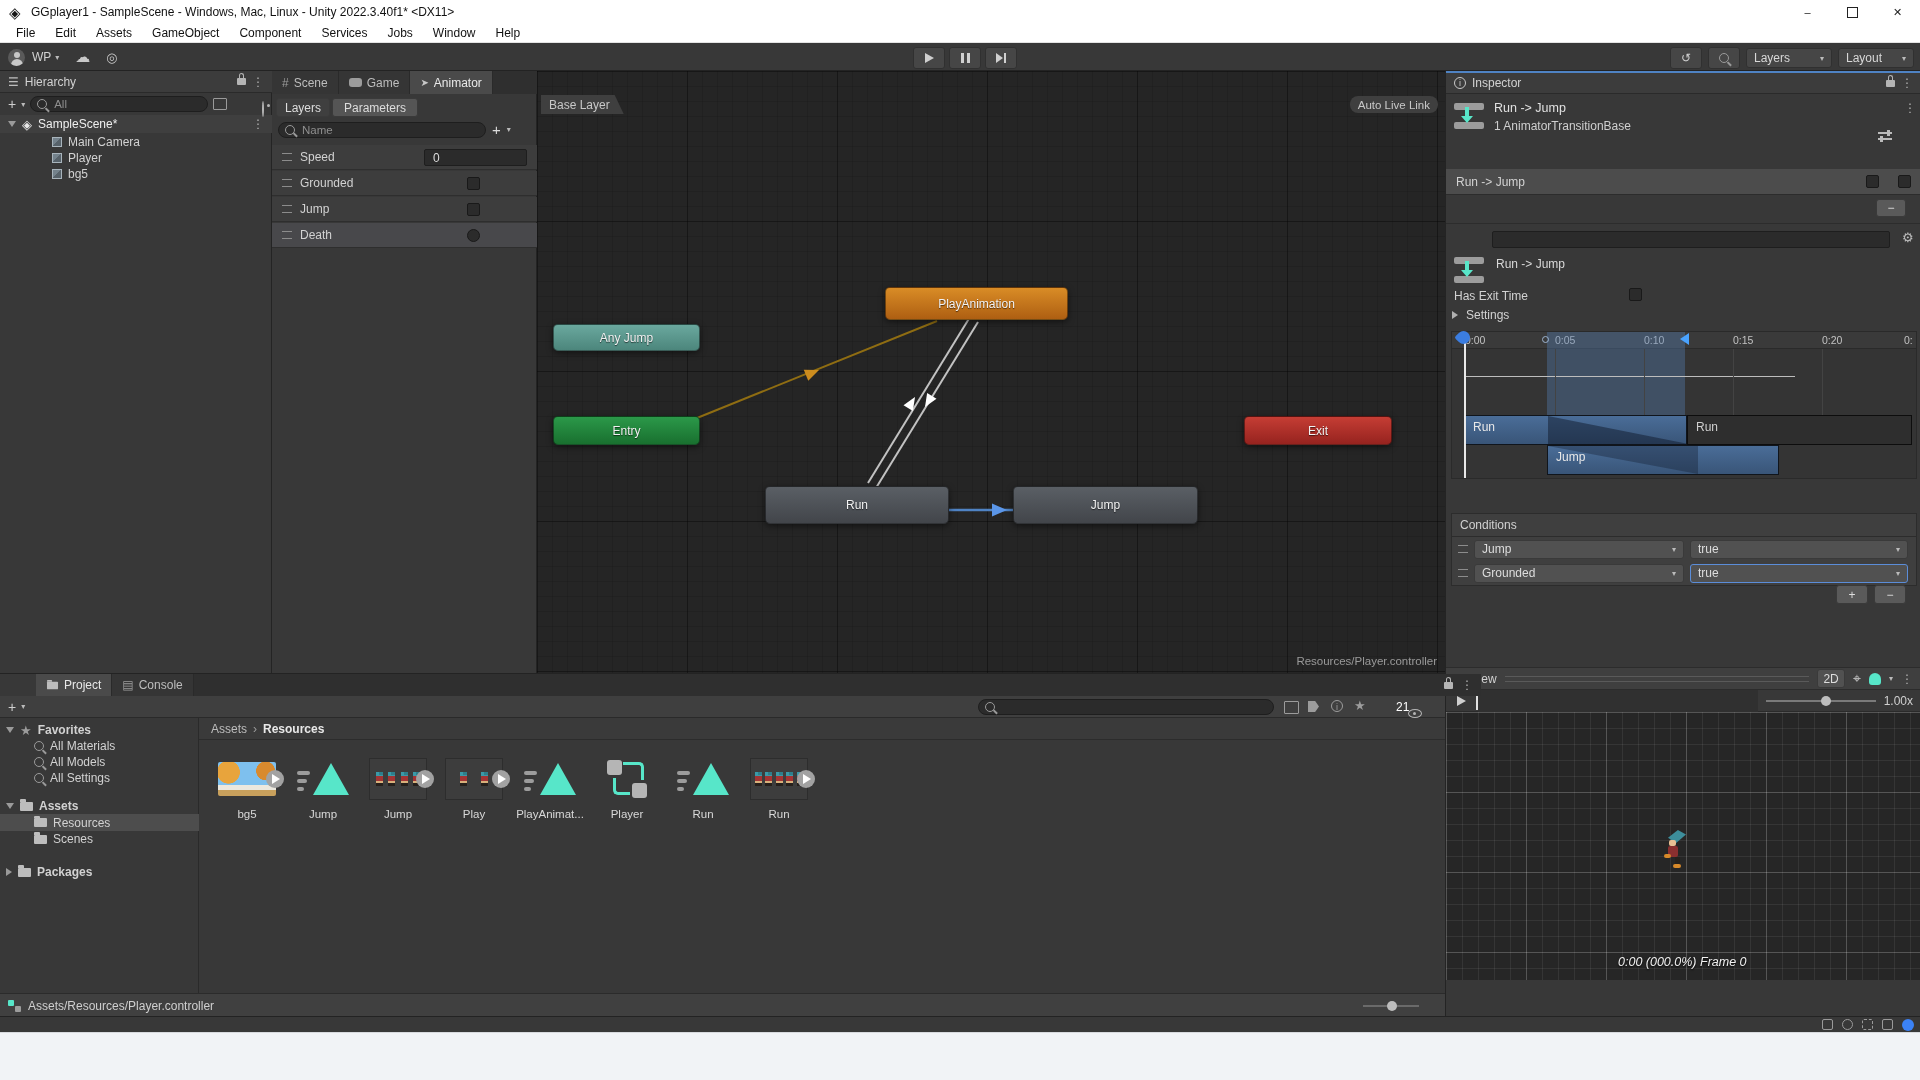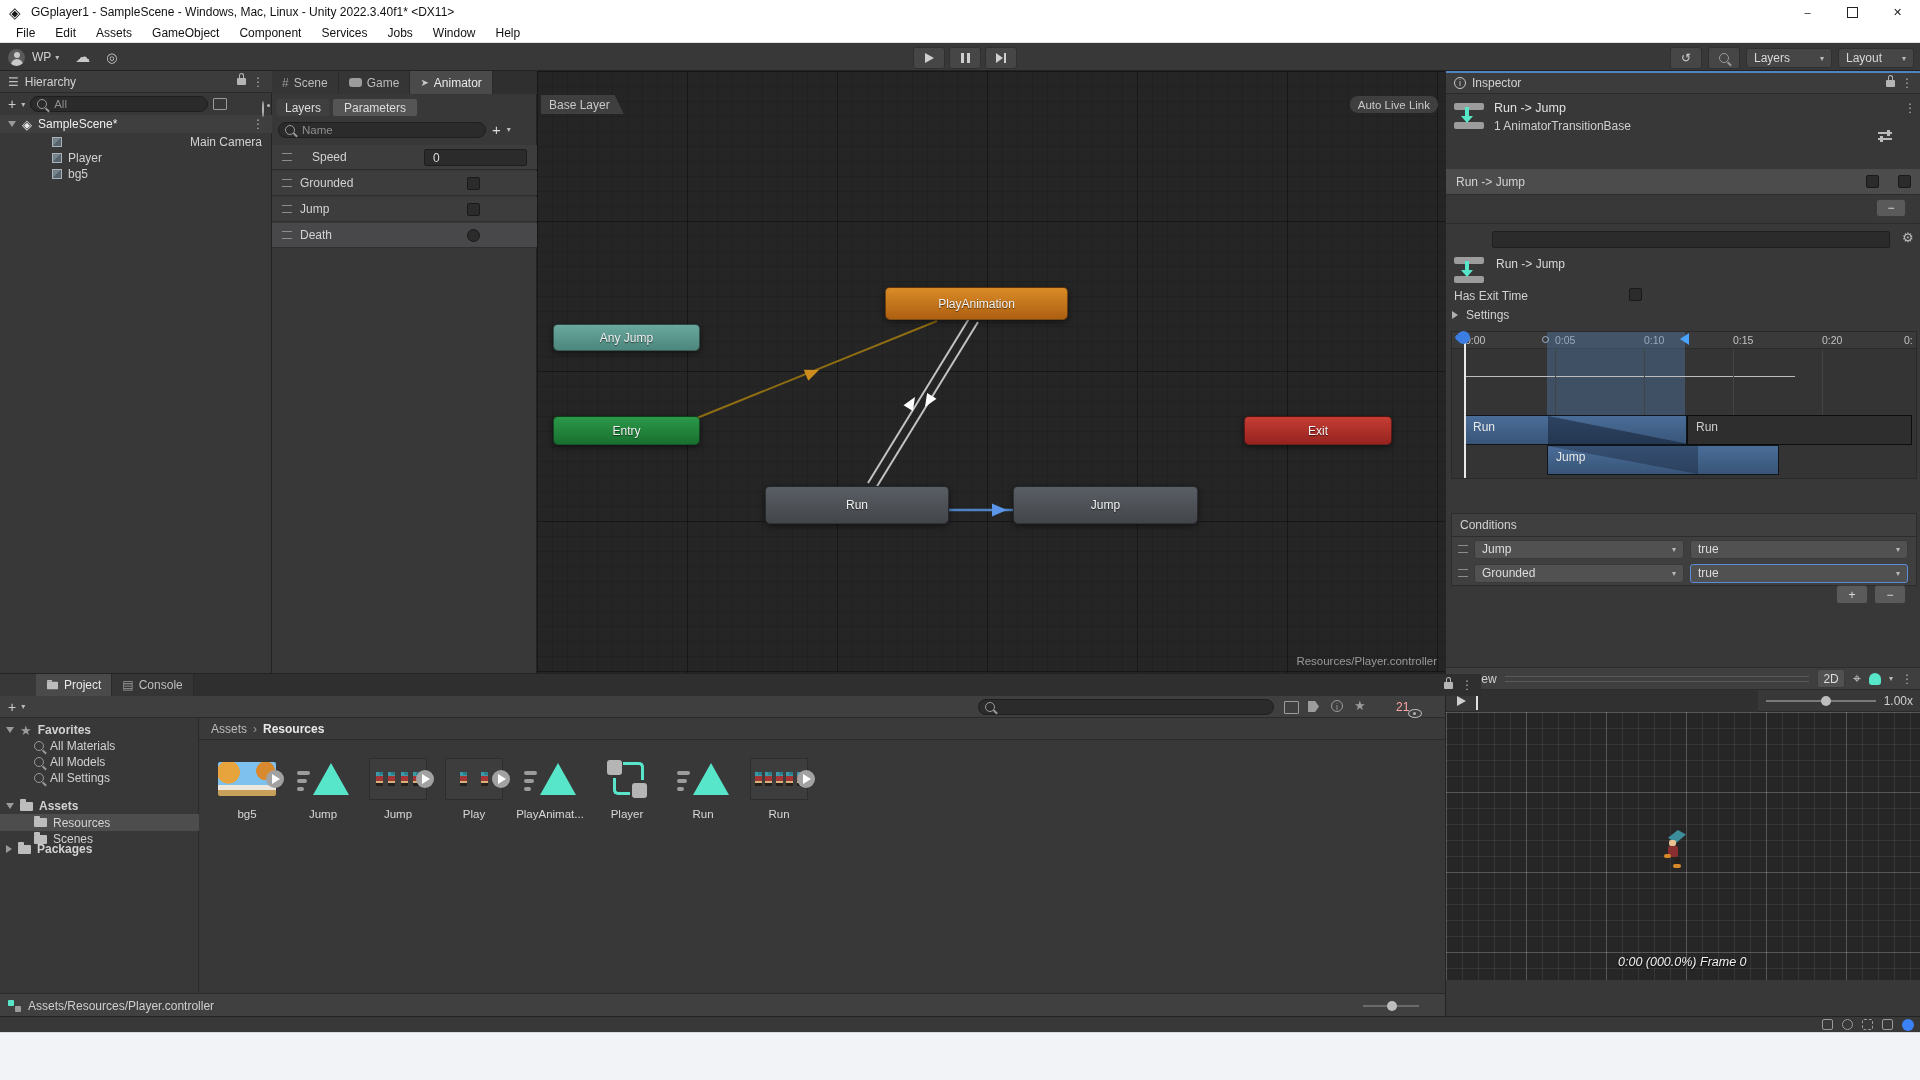--- a/index.html
+++ b/index.html
@@ -199,21 +199,21 @@
         <input placeholder="All" style="">
       </div>
       <span style="width:12px;height:10px;border:1px solid #9a9a9a;border-radius:1px;"></span>
     </div>
     <div class="abs hier-row" style="left:0;top:44px;width:272px;height:18px;background:#3f3f3f;padding:0 8px;box-sizing:border-box;">
       <span class="tri-d"></span>
       <span style="color:#e8e8e8;font-size:13px;">◈</span>
       <span style="color:#eee;">SampleScene*</span>
       <span class="kebab" style="margin-left:auto;">⋮</span>
     </div>
-    <div class="abs hier-row" style="left:52px;top:63px;width:210px;justify-content:space-between;">
+    <div class="abs hier-row" style="left:52px;top:63px;width:210px;">
       <span class="cube"></span>
       <span>Main Camera</span>
     </div>
     <div class="abs hier-row" style="left:52px;top:79px;width:210px;">
       <span class="cube"></span>
       <span>Player</span>
     </div>
     <div class="abs hier-row" style="left:52px;top:95px;width:210px;">
       <span class="cube"></span>
       <span>bg5</span>
@@ -246,21 +246,21 @@
     <span class="abs eye" style="right:10px;top:31px;"></span>
     <div class="abs row" style="left:6px;top:50px;width:253px;gap:6px;">
       <div class="searchpill" style="width:208px;height:16px;">
         <span class="mag"></span>
         <input placeholder="Name" style="">
       </div>
       <span style="color:#dcdcdc;font-size:15px;">+</span>
       <span style="font-size:8px;color:#bbb;">▾</span>
     </div>
     
-    <div class="abs row" style="left:0;top:74px;width:265px;height:25px;background:#3d3d3d;border-bottom:1px solid #2e2e2e;padding:0 10px;box-sizing:border-box;gap:20px;">
+    <div class="abs row" style="left:0;top:74px;width:265px;height:25px;background:#3d3d3d;border-bottom:1px solid #2e2e2e;padding:0 10px;box-sizing:border-box;gap:8px;">
       <span class="handle"></span>
       <span>Speed</span>
       <div class="field" style="margin-left:auto;width:103px;height:17px;line-height:17px;padding-left:8px;box-sizing:border-box;">0</div>
     </div>
     <div class="abs row" style="left:0;top:100px;width:265px;height:25px;background:#3d3d3d;border-bottom:1px solid #2e2e2e;padding:0 10px;box-sizing:border-box;gap:8px;">
       <span class="handle"></span>
       <span>Grounded</span>
       <span class="chk" style="margin-left:auto;margin-right:47px;"></span>
     </div>
     <div class="abs row" style="left:0;top:126px;width:265px;height:25px;background:#3d3d3d;border-bottom:1px solid #2e2e2e;padding:0 10px;box-sizing:border-box;gap:8px;">
@@ -469,21 +469,21 @@
       <span style="font-size:8px;color:#bbb;">▾</span>
       <div class="searchpill" style="position:absolute;left:978px;width:296px;height:16px;">
         <span class="mag"></span>
         <input style="">
       </div>
       <span class="abs" style="left:1284px;top:5px;width:13px;height:11px;border:1.2px solid #9c9c9c;border-radius:1px;"></span>
       <span class="abs" style="left:1308px;top:5px;width:11px;height:11px;background:#9c9c9c;clip-path:polygon(0 0,65% 0,100% 50%,65% 100%,0 100%);"></span>
       <span class="abs" style="left:1331px;top:4px;width:12px;height:12px;border:1.2px solid #9c9c9c;border-radius:50%;color:#9c9c9c;font-size:9px;text-align:center;line-height:12px;box-sizing:border-box;">i</span>
       <span class="abs" style="left:1354px;top:2px;color:#9c9c9c;font-size:13px;">★</span>
       <span class="abs eye" style="left:1378px;top:7px;"></span>
-      <span class="abs" style="left:1396px;top:4px;color:#fca5a5;">21</span>
+      <span class="abs" style="left:1396px;top:4px;color:#ffffff;">21</span>
     </div>
 
     <div class="abs" style="left:0;top:44px;width:199px;height:275px;border-right:1px solid #2a2a2a;box-sizing:border-box;">
       <div class="abs hier-row" style="left:6px;top:4px;width:188px;">
         <span class="tri-d"></span>
         <span style="color:#9c9c9c;font-size:13px;">★</span>
         <span style="font-weight:bold;">Favorites</span>
       </div>
       <div class="abs hier-row" style="left:34px;top:20px;width:160px;">
           <span class="mag"></span>
@@ -503,21 +503,21 @@
         <span style="font-weight:bold;">Assets</span>
       </div>
       <div class="abs hier-row" style="left:0;top:96px;width:199px;background:#4d4d4d;padding-left:34px;box-sizing:border-box;height:17px;">
         <span class="fold"></span>
         <span>Resources</span>
       </div>
       <div class="abs hier-row" style="left:34px;top:113px;width:160px;">
         <span class="fold"></span>
         <span>Scenes</span>
       </div>
-      <div class="abs hier-row" style="left:6px;top:123px;width:188px;">
+      <div class="abs hier-row" style="left:6px;top:146px;width:188px;">
         <span class="tri-r"></span>
         <span class="fold"></span>
         <span style="font-weight:bold;">Packages</span>
       </div>
     </div>
 
     <div class="abs row" style="left:199px;top:44px;width:1246px;height:22px;background:#3a3a3a;border-bottom:1px solid #2c2c2c;box-sizing:border-box;padding:0 12px;gap:6px;">
       <span style="color:#bdbdbd;">Assets</span>
       <span class="dim">›</span>
       <span style="color:#e8e8e8;font-weight:bold;">Resources</span>

